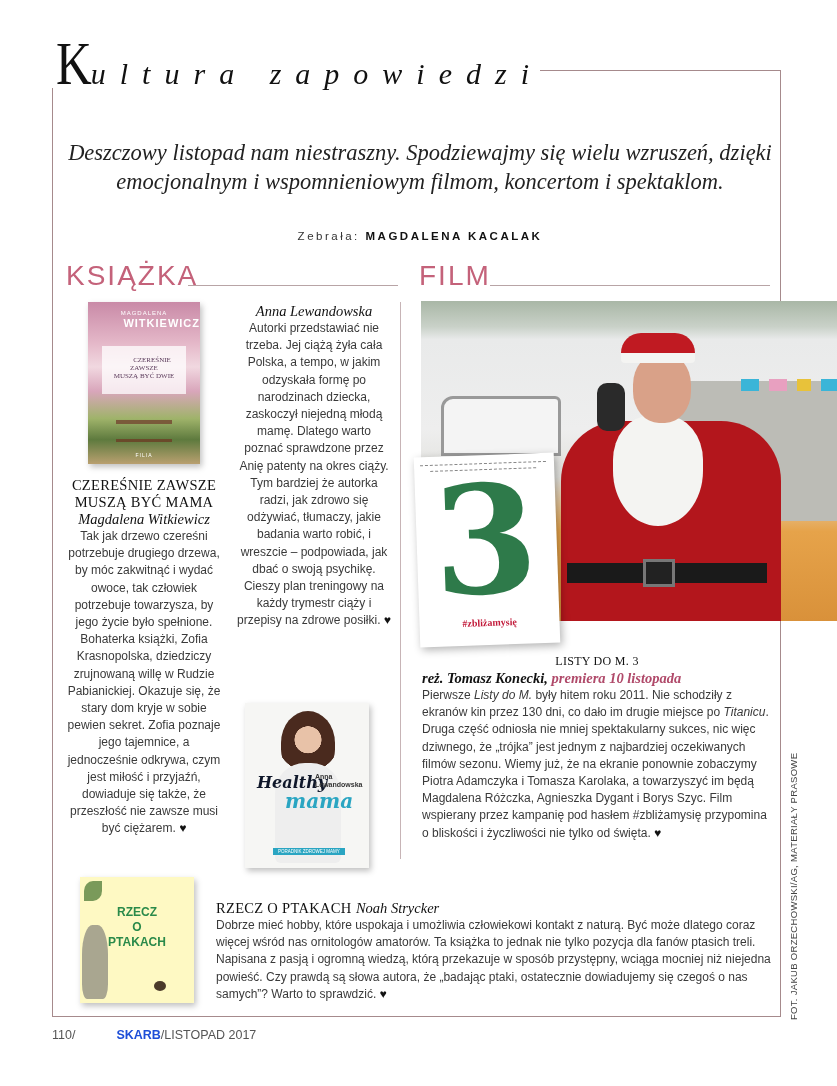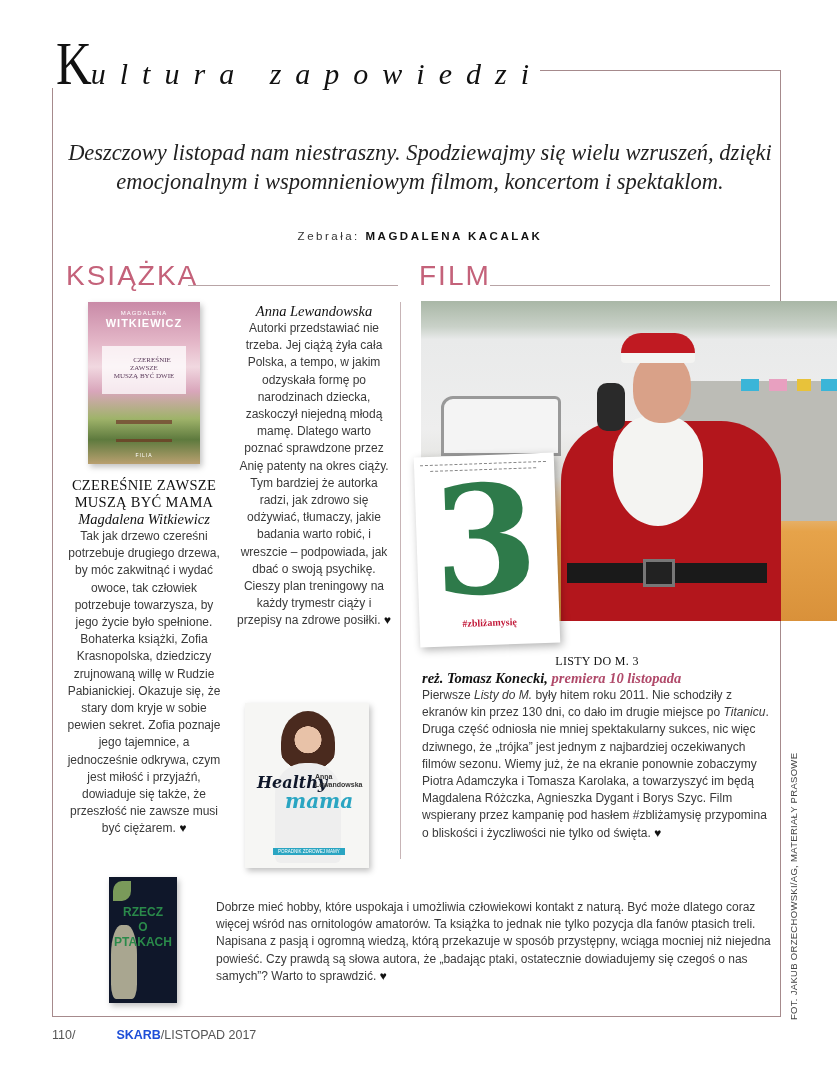--- a/index.html
+++ b/index.html
@@ -86,21 +86,21 @@
 <div class="section-head" style="left:66px; top:262px;">KSIĄŻKA</div>
 <div class="section-line" style="left:188px; top:285px; width:210px;"></div>
 
 <div class="section-head" style="left:419px; top:262px;">FILM</div>
 <div class="section-line" style="left:490px; top:285px; width:280px;"></div>
 
 <div class="col-divider" style="left:400px; top:302px; height:557px;"></div>
 
 <div class="book-cover" style="left:88px; top:302px; width:112px; height:162px; background: linear-gradient(180deg,#c98aa7 0%,#e4b7c8 25%,#f1d8e0 40%,#d9a6bb 55%,#9fb36a 72%,#5e7a3e 85%,#b9a070 100%);">
   <div style="position:absolute; top:8px; width:100%; text-align:center; font-size:6px; color:#fff; letter-spacing:1px;">MAGDALENA</div>
-  <div style="position:absolute; top:15px; width:100%; text-align:center; font-size:11px; color:#fff; font-weight:bold; letter-spacing:1px;">WITKIEWICZ</div>
+  <div style="position:absolute; top:15px; width:100%; text-align:right; font-size:11px; color:#fff; font-weight:bold; letter-spacing:1px;">WITKIEWICZ</div>
   <div style="position:absolute; left:14px; top:44px; width:84px; height:48px; background:rgba(255,255,255,0.75); text-align:center; padding-top:10px;">
     <div style="font-family:'Liberation Serif',serif; font-size:7px; color:#5a3a5a;padding-left:16px;">CZEREŚNIE</div>
     <div style="font-family:'Liberation Serif',serif; font-size:7px; color:#5a3a5a;">ZAWSZE</div>
     <div style="font-family:'Liberation Serif',serif; font-size:7px; color:#5a3a5a;">MUSZĄ BYĆ DWIE</div>
   </div>
   <div style="position:absolute; left:28px; top:118px; width:56px; height:22px; border-top:4px solid #7a5a3a; border-bottom:3px solid #6a4a2a;"></div>
   <div style="position:absolute; bottom:6px; width:100%; text-align:center; font-size:5px; color:#fff; letter-spacing:1px;">FILIA</div>
 </div>
 
 <div class="col-a">
@@ -154,32 +154,36 @@
 
 <div class="col-film">
   <div class="item-title" style="font-size:12px;text-align:center;">LISTY DO M. 3</div>
   <div class="item-author" style="font-weight:bold;">
     <span>reż. Tomasz Konecki,</span>
     <span class="pink">premiera 10 listopada</span>
   </div>
   <div class="body-text"><span>Pierwsze </span><i>Listy do M.</i><span> były hitem roku 2011. Nie schodziły z ekranów kin przez 130 dni, co dało im drugie miejsce po </span><i>Titanicu</i><span>. Druga część odniosła nie mniej spektakularny sukces, nic więc dziwnego, że „trójka” jest jednym z najbardziej oczekiwanych filmów sezonu. Wiemy już, że na ekranie ponownie zobaczymy Piotra Adamczyka i Tomasza Karolaka, a towarzyszyć im będą Magdalena Różczka, Agnieszka Dygant i Borys Szyc. Film wspierany przez kampanię pod hasłem #zbliżamysię przypomina o bliskości i życzliwości nie tylko od święta.</span> <span class="heart">♥</span></div>
 </div>
 
-<div class="book-cover" style="left:109px; top:877px; width:68px; height:126px; background:#0f172a;">
+<div class="book-cover" style="left:80px; top:877px; width:114px; height:126px; background:#fef9c3;">
   <div style="position:absolute; left:4px; top:4px; width:18px; height:20px; background:#7a9a5a; border-radius:50% 0 50% 0;"></div>
   <div style="position:absolute; left:2px; top:48px; width:26px; height:74px; background:#a9a690; border-radius:40% 40% 20% 20%;"></div>
   <div style="position:absolute; left:0; top:28px; width:100%; text-align:center; font-weight:bold; font-size:12px; line-height:15px; color:#2a8a4a;">
     <div>RZECZ</div>
     <div>O</div>
     <div>PTAKACH</div>
   </div>
   <div style="position:absolute; left:74px; top:104px; width:12px; height:10px; background:#4a3a2a; border-radius:50%;"></div>
 </div>
 
 <div class="col-birds">
+  <div>
+    <span class="item-title">RZECZ O PTAKACH</span>
+    <span class="item-author">Noah Strycker</span>
+  </div>
   <div class="body-text">
     <span>Dobrze mieć hobby, które uspokaja i umożliwia człowiekowi kontakt z naturą. Być może dlatego coraz więcej wśród nas ornitologów amatorów. Ta książka to jednak nie tylko pozycja dla fanów ptasich treli. Napisana z pasją i ogromną wiedzą, którą przekazuje w sposób przystępny, wciąga mocniej niż niejedna powieść. Czy prawdą są słowa autora, że „badając ptaki, ostatecznie dowiadujemy się czegoś o nas samych”? Warto to sprawdzić.</span>
     <span class="heart">♥</span>
   </div>
 </div>
 
 <div class="credit">FOT. JAKUB ORZECHOWSKI/AG, MATERIAŁY PRASOWE</div>
 
 <div class="footer"><span>110/</span><b>SKARB</b><span>/LISTOPAD 2017</span></div>
 

